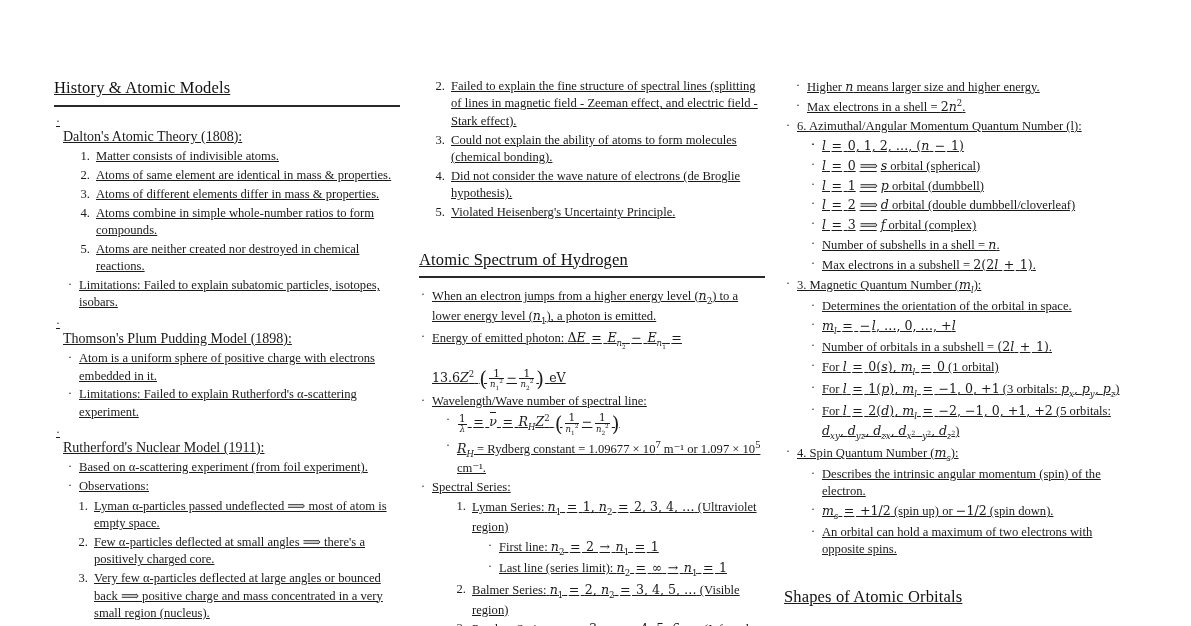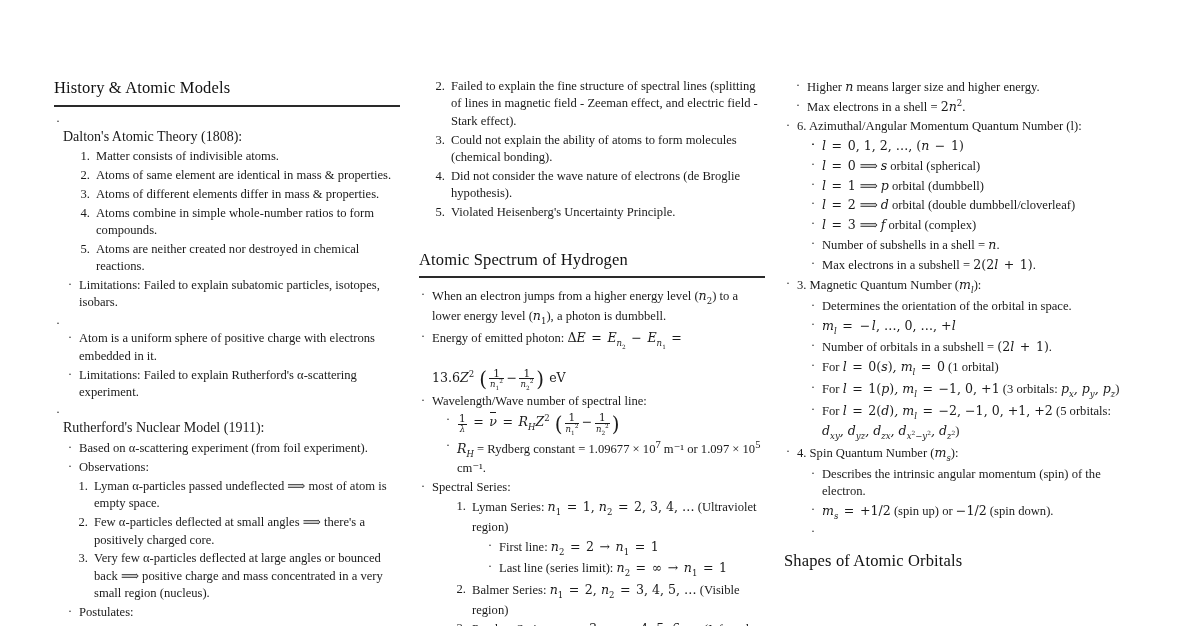--- a/index.html
+++ b/index.html
@@ -31,20 +31,21 @@
     gap: 0;
     height: 548px;
     overflow: hidden;
   }
 
   .col {
     width: 346px;
     flex: 0 0 346px;
     overflow: hidden;
     height: 548px;
+    text-decoration: underline;
   }
   .col + .col { margin-left: 19px; }
 
   
   h2.section-heading {
     font-family: "Liberation Serif", "DejaVu Serif", serif;
     font-size: 16.5px;
     font-weight: normal;
     line-height: 1.25;
     margin: 0 0 0 0;
@@ -230,20 +231,21 @@
           <li><span class="marker">4.</span><span>Atoms combine in simple whole-number ratios to form compounds.</span></li>
           <li><span class="marker">5.</span><span>Atoms are neither created nor destroyed in chemical reactions.</span></li>
         </ol>
         <ul class="lvl2">
           <li><span class="bullet">·</span><span>Limitations: Failed to explain subatomic particles, isotopes, isobars.</span></li>
         </ul>
       </div>
 
       <div class="model-group">
         <span class="lone-bullet">·</span>
+        <div class="model-title">Thomson's Plum Pudding Model (1898):</div>
         <ul class="lvl2">
           <li><span class="bullet">·</span><span>Atom is a uniform sphere of positive charge with electrons embedded in it.</span></li>
           <li><span class="bullet">·</span><span>Limitations: Failed to explain Rutherford's α-scattering experiment.</span></li>
         </ul>
       </div>
 
       <div class="model-group">
         <span class="lone-bullet">·</span>
         <div class="model-title">Rutherford's Nuclear Model (1911):</div>
         <ul class="lvl2">
@@ -273,21 +275,21 @@
       </ol>
 
       <div class="heading-block spaced">
         <h2 class="section-heading">Atomic Spectrum of Hydrogen</h2>
         <div class="rule"></div>
       </div>
 
       <ul class="lvl1">
         <li>
           <span class="bullet">·</span>
-          <span><span>When an electron jumps from a higher energy level (</span><span class="m">n<sub>2</sub></span><span>) to a lower energy level (</span><span class="m">n<sub>1</sub></span><span>), a photon is dumbbell.</span></span>
+          <span><span>When an electron jumps from a higher energy level (</span><span class="m">n<sub>2</sub></span><span>) to a lower energy level (</span><span class="m">n<sub>1</sub></span><span>), a photon is emitted.</span></span>
         </li>
         <li>
           <span class="bullet">·</span>
           <span>Energy of emitted photon:</span>
           <span class="m">
             <span class="mu">Δ</span><i>E</i> <span class="op">=</span> <i>E</i><sub><i>n</i><sub>2</sub></sub> <span class="op">−</span> <i>E</i><sub><i>n</i><sub>1</sub></sub> <span class="op">=</span>
           </span>
           <div style="margin-top:17px;">
             <span class="m"><span class="mu">13.6</span><i>Z</i><sup>2</sup>
               <span class="paren-big">(</span><span class="frac"><span class="nu">1</span><span class="de">n<sub>1</sub><sup>2</sup></span></span><span class="op">−</span><span class="frac"><span class="nu">1</span><span class="de">n<sub>2</sub><sup>2</sup></span></span><span class="paren-big">)</span>
@@ -384,21 +386,21 @@
             <li><span class="bullet">·</span><span>For <span class="m"><i>l</i> <span class="op">=</span> <span class="mu">2(</span><i>d</i><span class="mu">)</span>, <i>m</i><sub><i>l</i></sub> <span class="op">=</span> <span class="mu">−2, −1, 0, +1, +2</span></span> (5 orbitals: <span class="m"><i>d</i><sub><i>xy</i></sub>, <i>d</i><sub><i>yz</i></sub>, <i>d</i><sub><i>zx</i></sub>, <i>d</i><sub><i>x</i><sup>2</sup>−<i>y</i><sup>2</sup></sub>, <i>d</i><sub><i>z</i><sup>2</sup></sub></span>)</span></li>
           </ul>
         </li>
 
         <li>
           <span class="bullet">·</span>
           <span>4. Spin Quantum Number (<span class="m"><i>m</i><sub><i>s</i></sub></span>):</span>
           <ul class="lvl2">
             <li><span class="bullet">·</span><span>Describes the intrinsic angular momentum (spin) of the electron.</span></li>
             <li><span class="bullet">·</span><span><span class="m"><i>m</i><sub><i>s</i></sub> <span class="op">=</span> <span class="mu">+1/2</span></span> (spin up) or <span class="m"><span class="mu">−1/2</span></span> (spin down).</span></li>
-            <li><span class="bullet">·</span></li>
+            <li><span class="bullet">·</span><span>An orbital can hold a maximum of two electrons with opposite spins.</span></li>
           </ul>
         </li>
       </ul>
 
       <div class="heading-block spaced">
         <h2 class="section-heading">Shapes of Atomic Orbitals</h2>
 
       </div>
 
     </div>

